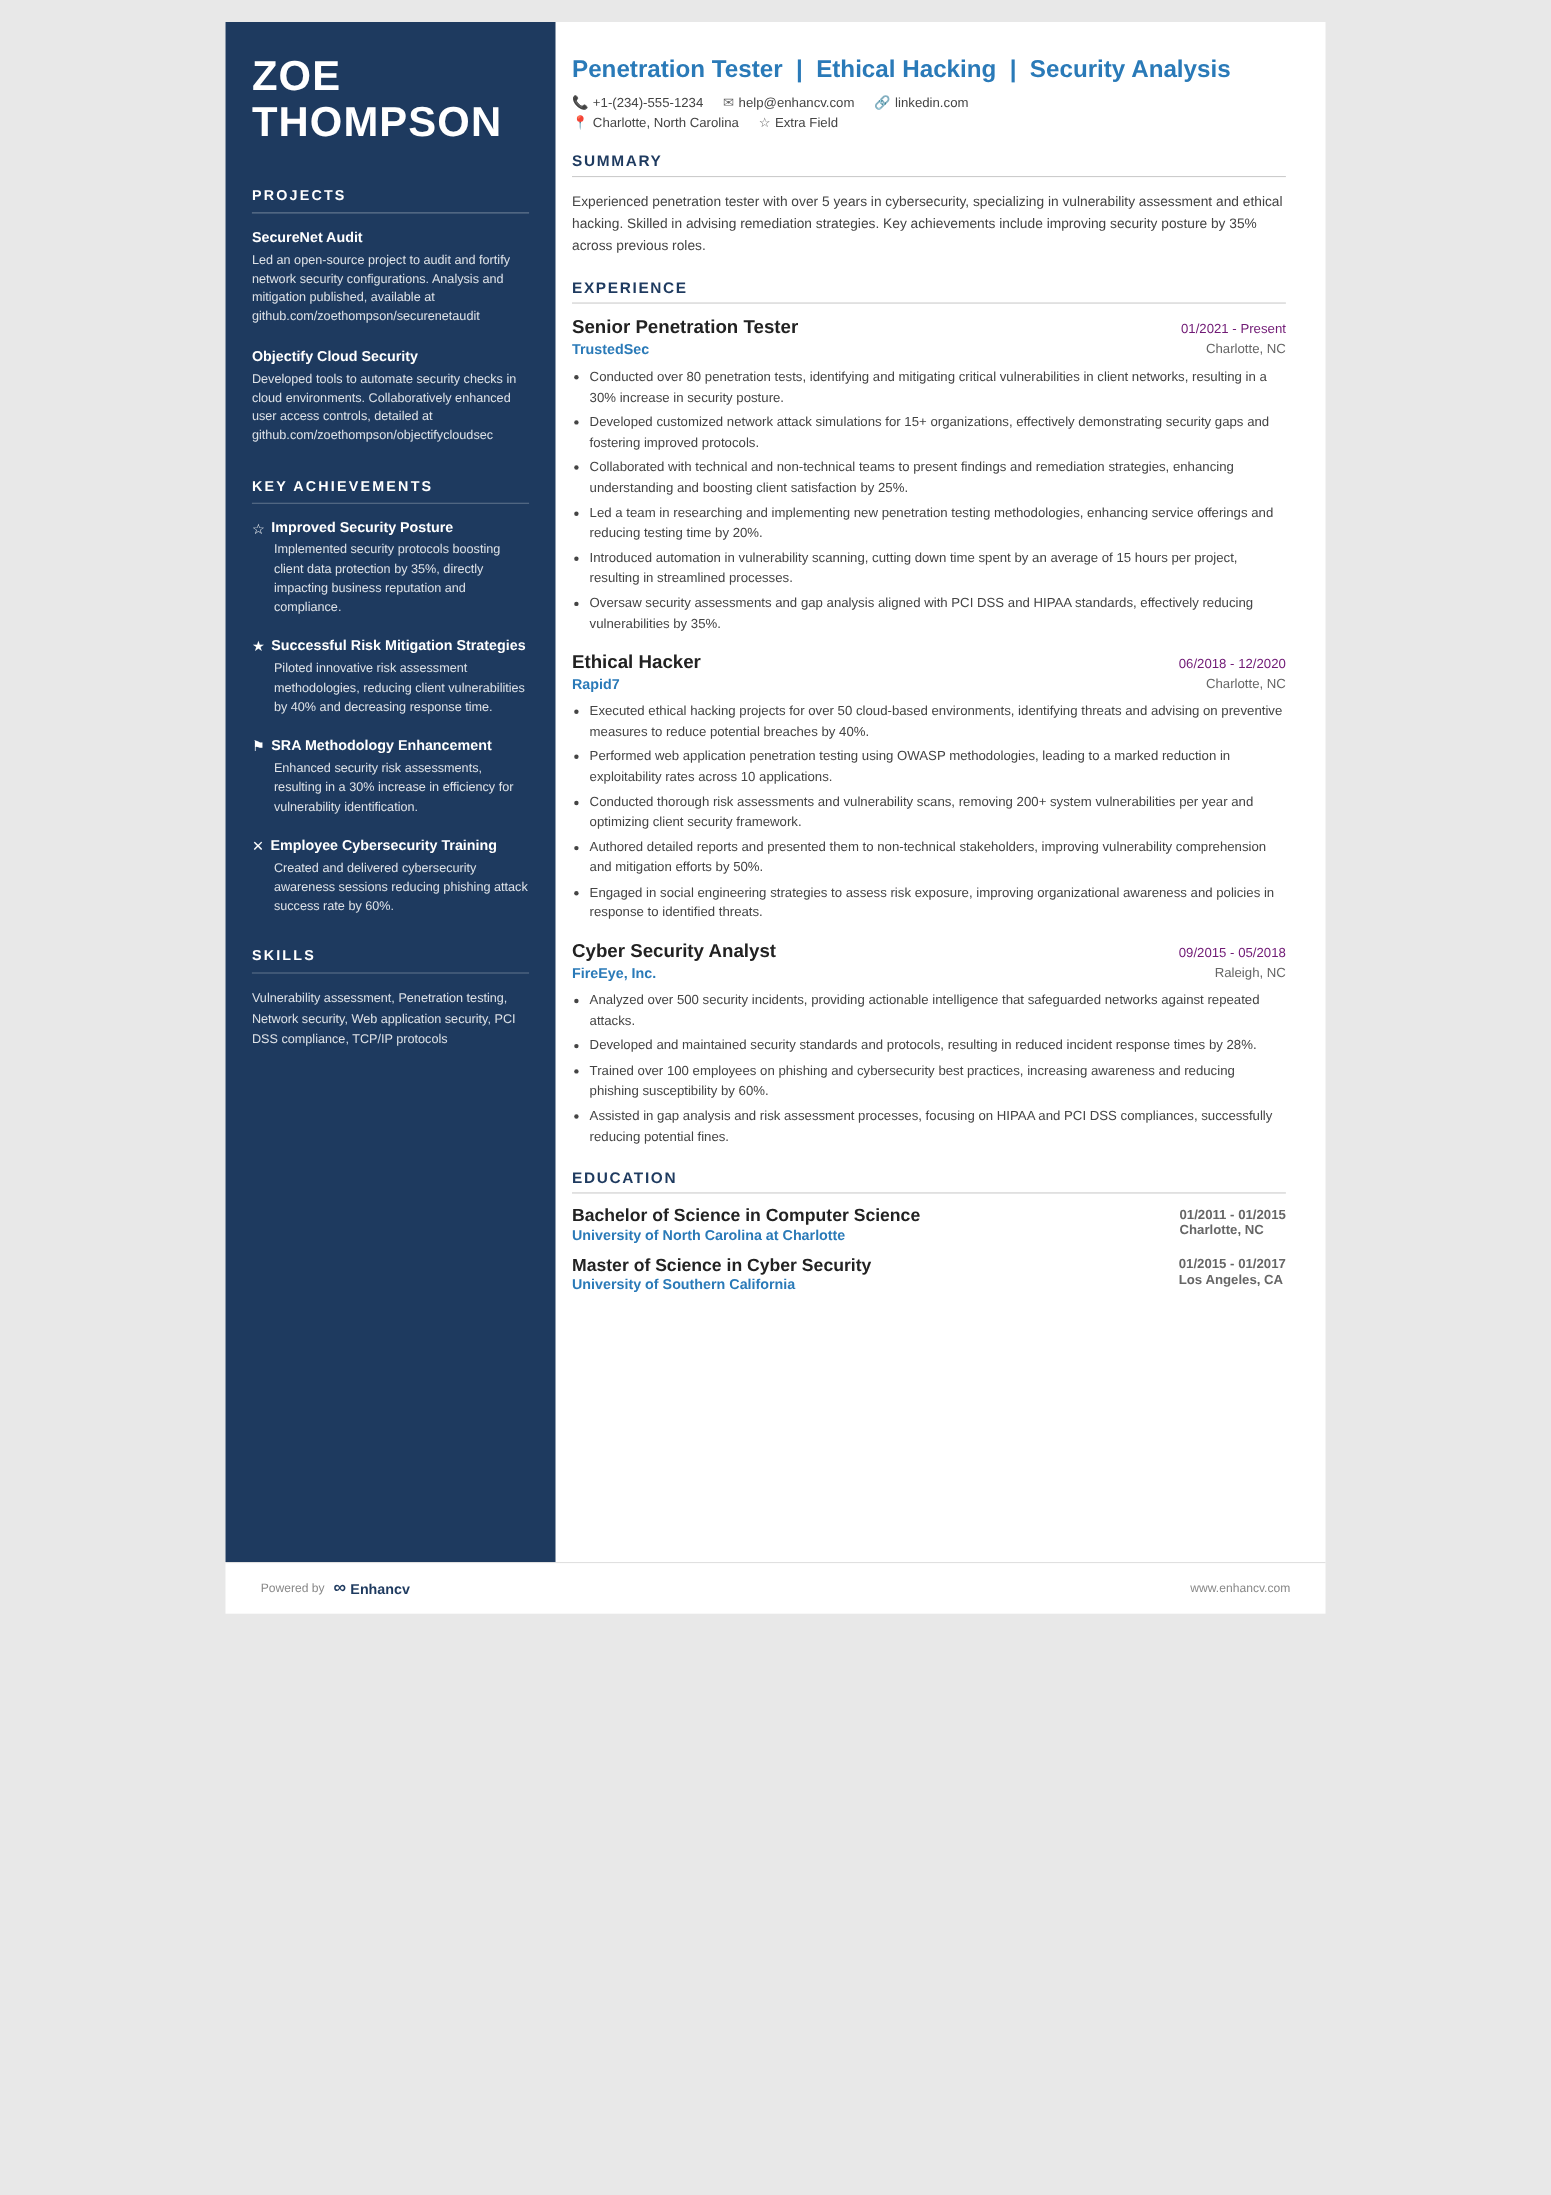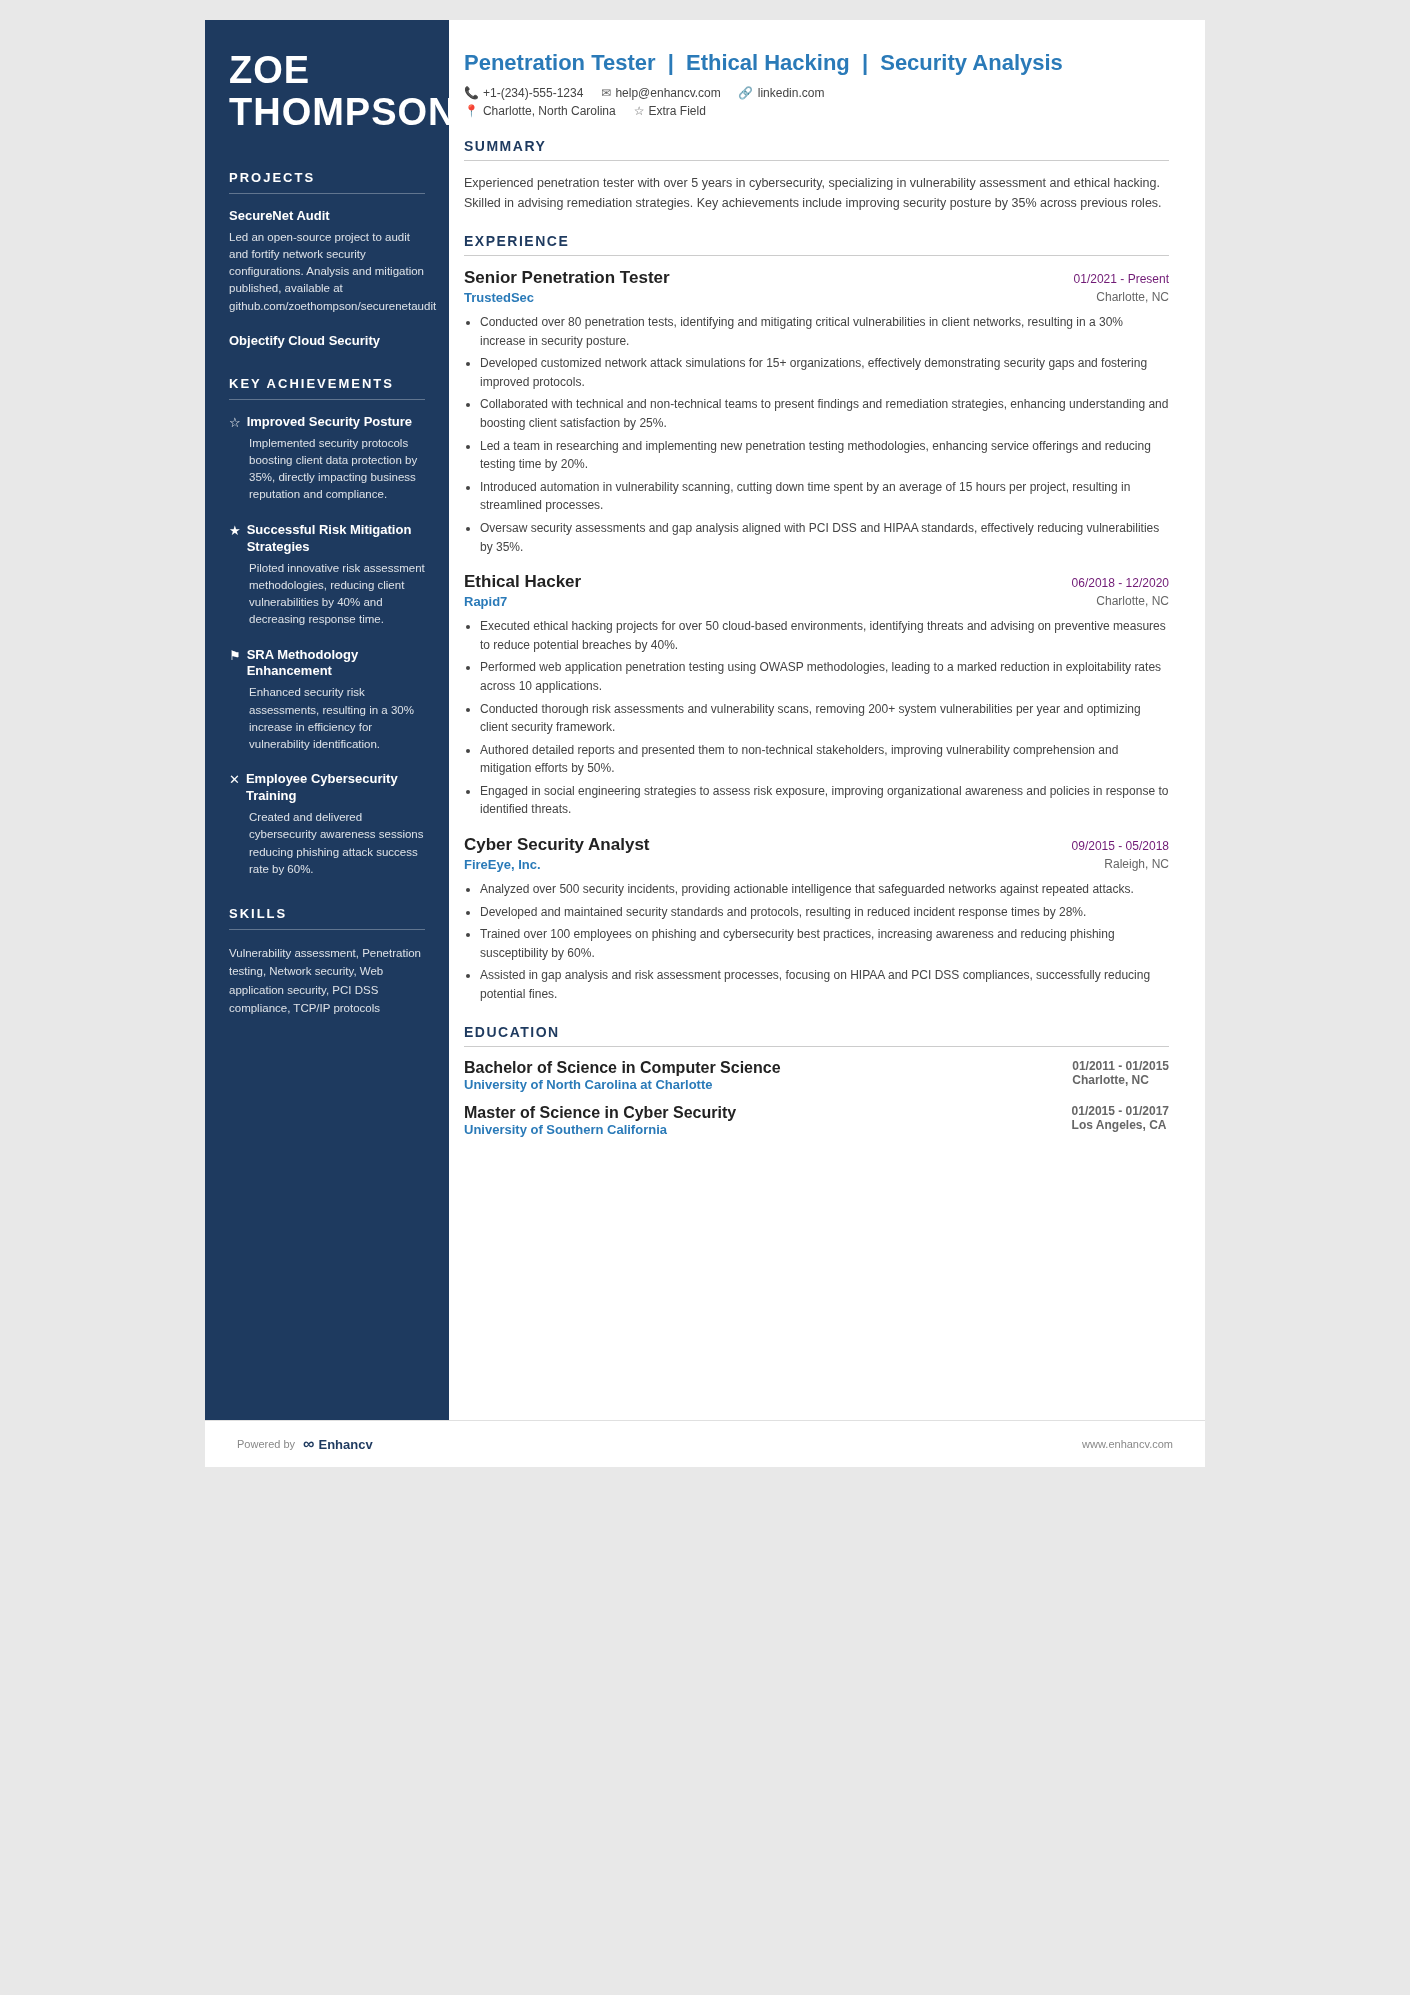--- a/index.html
+++ b/index.html
@@ -11,21 +11,21 @@
       padding: 20px;
     }
     .resume {
       width: 1000px;
       background: white;
       display: flex;
       min-height: 1400px;
     }
     
     .sidebar {
-      width: 244px;
+      width: 300px;
       background: #1e3a5f;
       color: white;
       padding: 30px 24px;
       flex-shrink: 0;
     }
     .name-block {
       margin-bottom: 36px;
     }
     .name-block h1 {
       font-size: 38px;
@@ -264,20 +264,21 @@
       <div class="sidebar-section-title">PROJECTS</div>
       <hr class="sidebar-divider">
 
       <div id="projects-container">
           <div>
     <div class="project-title">SecureNet Audit</div>
     <div class="project-desc">Led an open-source project to audit and fortify network security configurations. Analysis and mitigation published, available at github.com/zoethompson/securenetaudit</div>
   </div>
           <div>
     <div class="project-title">Objectify Cloud Security</div>
+    <div class="project-desc">Developed tools to automate security checks in cloud environments. Collaboratively enhanced user access controls, detailed at github.com/zoethompson/objectifycloudsec</div>
   </div>
         </div>
 
       <div class="sidebar-section-title">KEY ACHIEVEMENTS</div>
       <hr class="sidebar-divider">
 
       <div id="achievements-container">
           <div class="achievement-item">
     <div class="achievement-icon-title">
       <span class="achievement-icon">☆</span>

